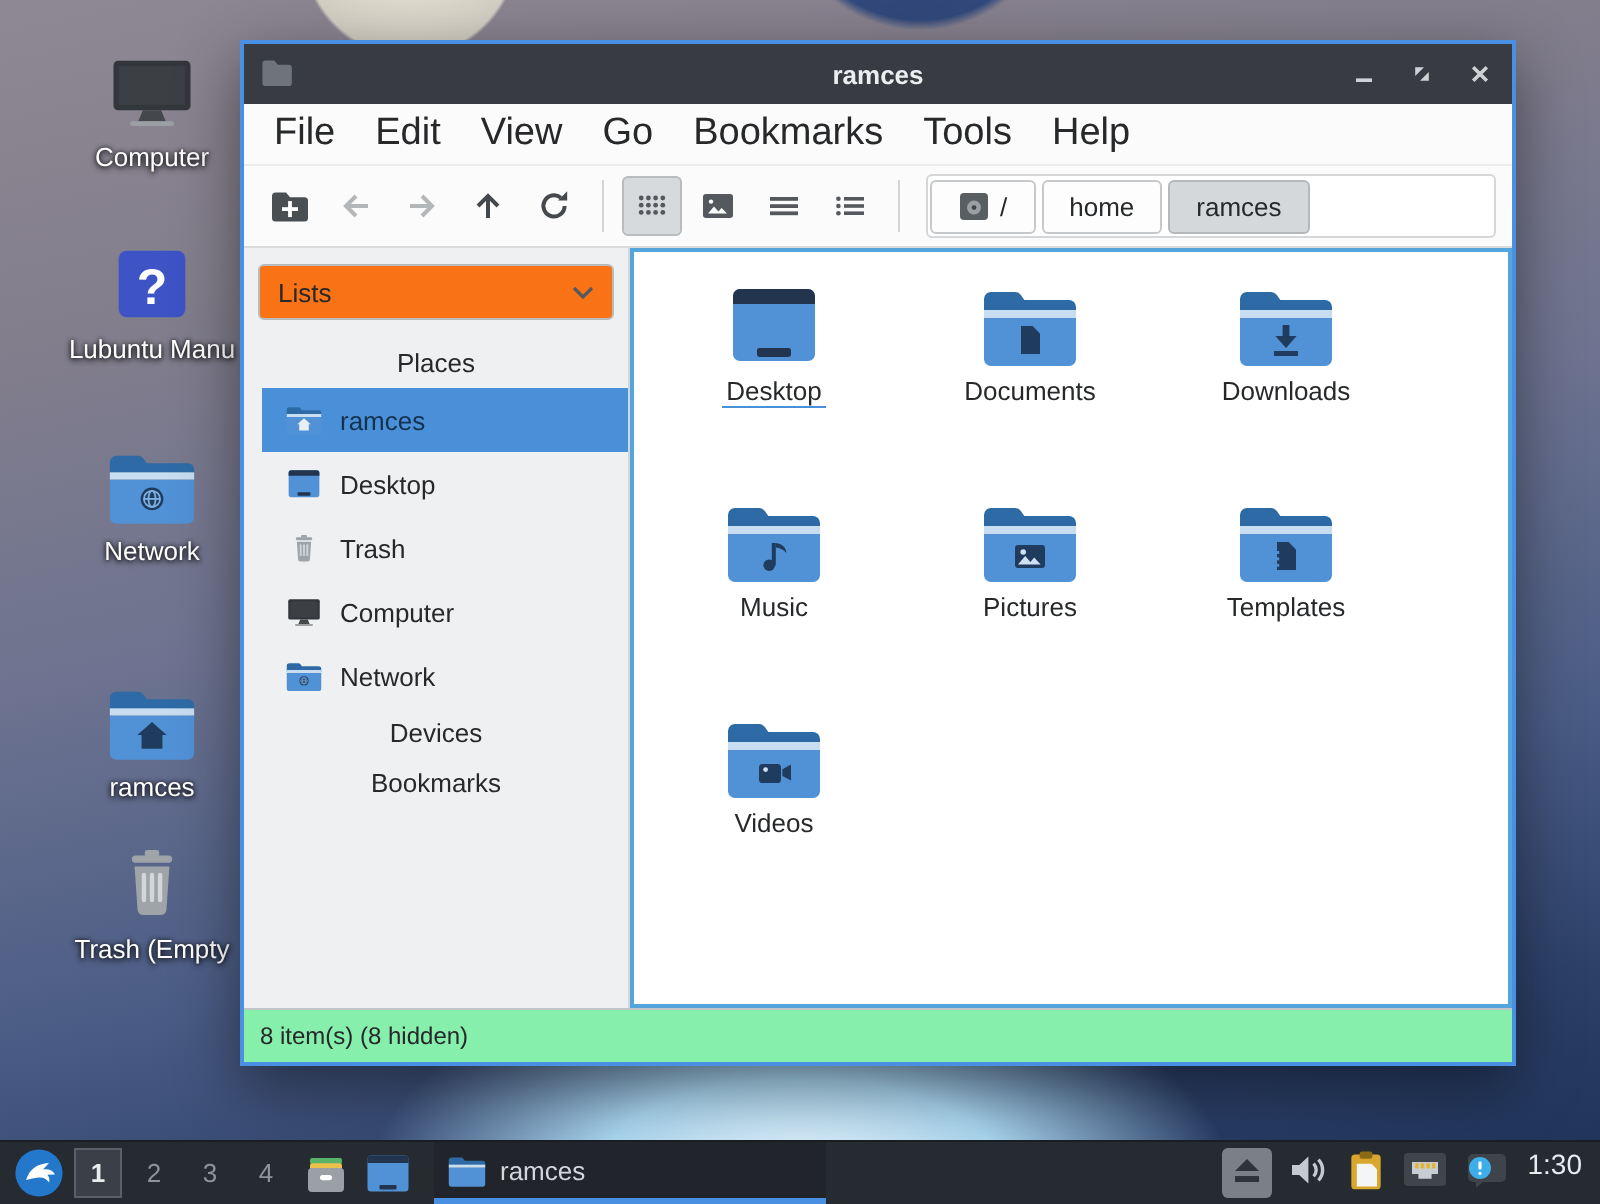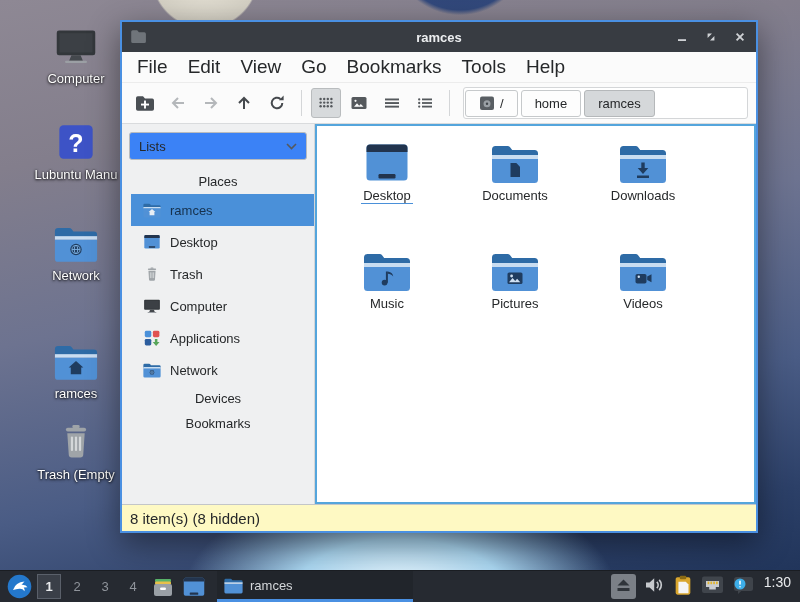--- a/index.html
+++ b/index.html
@@ -44,36 +44,36 @@
   .pathbar{flex:1;height:32px;margin-left:4px;background:#ffffff;border:1px solid #d4d6d8;
            border-radius:3px;display:flex;align-items:center;padding:1px;gap:3px;box-sizing:border-box;}
   .pbtn{height:27px;display:flex;align-items:center;justify-content:center;padding:0 13px;
         font-size:13px;color:#26282a;background:#fdfdfd;border:1px solid #c6c9cb;
         border-radius:3px;gap:5px;box-sizing:border-box;}
   .pbtn.pressed{background:#d5d8da;border-color:#b5b8ba;}
 
   .wbody{flex:1;display:flex;min-height:0;}
   .sidebar{flex:0 0 193px;background:#eff0f1;border-right:1px solid #d4d6d8;
            display:flex;flex-direction:column;padding-top:8px;font-size:13px;color:#26282a;box-sizing:border-box;}
-  .combo{margin:0 7px 9px 7px;height:28px;background:#3b82f6;border:1px solid #b9bcbe;
+  .combo{margin:0 7px 9px 7px;height:28px;background:#f97316;border:1px solid #b9bcbe;
          border-radius:3px;display:flex;align-items:center;padding:0 9px;box-sizing:border-box;}
   .combo .chev{margin-left:auto;display:flex;}
   .shead{padding:5px 6px;text-align:center;}
   .srow{height:32px;display:flex;align-items:center;gap:9px;margin-left:9px;padding-left:12px;}
   .srow.selected{background:#4a90d9;color:#16314d;}
 
   .mainpane{flex:1;background:#ffffff;border:2px solid #54a5dc;min-width:0;box-sizing:border-box;}
   .fgrid{display:grid;grid-template-columns:repeat(3,128px);grid-auto-rows:66px;
          row-gap:42px;padding:16px 0 0 6px;}
   .fitem{display:flex;flex-direction:column;align-items:center;}
   .fitem .flabel{margin-top:4px;font-size:13px;color:#26282a;line-height:15px;padding:0 2px;}
   .fitem.focused .flabel{border-bottom:1px solid #4a90d9;}
 
-  .statusbar{flex:0 0 26px;background:#fef9c3;border-top:1px solid #c3c6c8;display:flex;
-             align-items:center;padding:0 8px;font-size:15px;color:#26282a;}
+  .statusbar{flex:0 0 26px;background:#86efac;border-top:1px solid #c3c6c8;display:flex;
+             align-items:center;padding:0 8px;font-size:12px;color:#26282a;}
   .statusbar .right{margin-left:auto;}
 
   
   .taskbar{position:absolute;left:0;right:0;bottom:0;height:31px;background:#262a31;
            border-top:1px solid #1a1d22;display:flex;align-items:center;padding:0 5px;gap:4px;}
   .startbtn{width:28px;height:28px;display:flex;align-items:center;justify-content:center;}
   .ws{width:24px;height:25px;display:flex;align-items:center;justify-content:center;
       font-size:13px;color:#8f949b;box-sizing:border-box;}
   .ws.active{background:#3a3f48;border:1px solid #5a606a;color:#e9ebed;font-weight:bold;}
   .ql{width:27px;height:27px;display:flex;align-items:center;justify-content:center;}
@@ -327,26 +327,20 @@
           </svg>
         <span>Trash</span>
       </div>
       <div class="srow">
         <svg width="18" height="16" viewBox="0 0 48 42">
             <use href="#comp"></use>
           </svg>
         <span>Computer</span>
       </div>
       <div class="srow">
-        <svg width="18" height="18" viewBox="0 0 20 20">
-            <use href="#apps"></use>
-          </svg>
-        <span>Applications</span>
-      </div>
-      <div class="srow">
         <svg width="18" height="16" viewBox="0 0 48 42">
             <use href="#f-base"></use>
             <use href="#emb-globe"></use>
           </svg>
         <span>Network</span>
       </div>
       <div class="shead">Devices</div>
       <div class="shead">Bookmarks</div>
     </div>
 
@@ -384,20 +378,32 @@
           <span class="flabel">Music</span>
         </div>
         <div class="fitem">
           <svg width="48" height="42" viewBox="0 0 48 42">
               <use href="#f-base"></use>
             <rect x="16.5" y="22.5" width="15" height="11.5" rx="1.6" fill="#1f3c5f"></rect>
             <circle cx="20.6" cy="26" r="1.4" fill="#cfe0f2"></circle>
             <path d="M18 32.2 l3.6 -4.2 2.6 3 1.9 -2.2 3.2 3.4 Z" fill="#cfe0f2"></path>
             </svg>
           <span class="flabel">Pictures</span>
+        </div>
+        <div class="fitem">
+          <svg width="48" height="42" viewBox="0 0 48 42">
+              <use href="#f-base"></use>
+            <path d="M19.5 21 h5.8 l3.7 3.7 V35 h-9.5 Z" fill="#1f3c5f"></path>
+            <g fill="#5191d6">
+                <rect x="19.1" y="25.5" width="1.5" height="1.5"></rect>
+                <rect x="19.1" y="28.7" width="1.5" height="1.5"></rect>
+                <rect x="19.1" y="31.9" width="1.5" height="1.5"></rect>
+              </g>
+            </svg>
+          <span class="flabel">Templates</span>
         </div>
         <div class="fitem">
           <svg width="48" height="42" viewBox="0 0 48 42">
               <use href="#f-base"></use>
             <rect x="16.5" y="24" width="11" height="9.5" rx="1.8" fill="#1f3c5f"></rect>
             <path d="M28.2 26.6 l4.3 -2.3 v8 l-4.3 -2.3 Z" fill="#1f3c5f"></path>
             <circle cx="19.8" cy="26.8" r="1.2" fill="#cfe0f2"></circle>
             </svg>
           <span class="flabel">Videos</span>
         </div>

